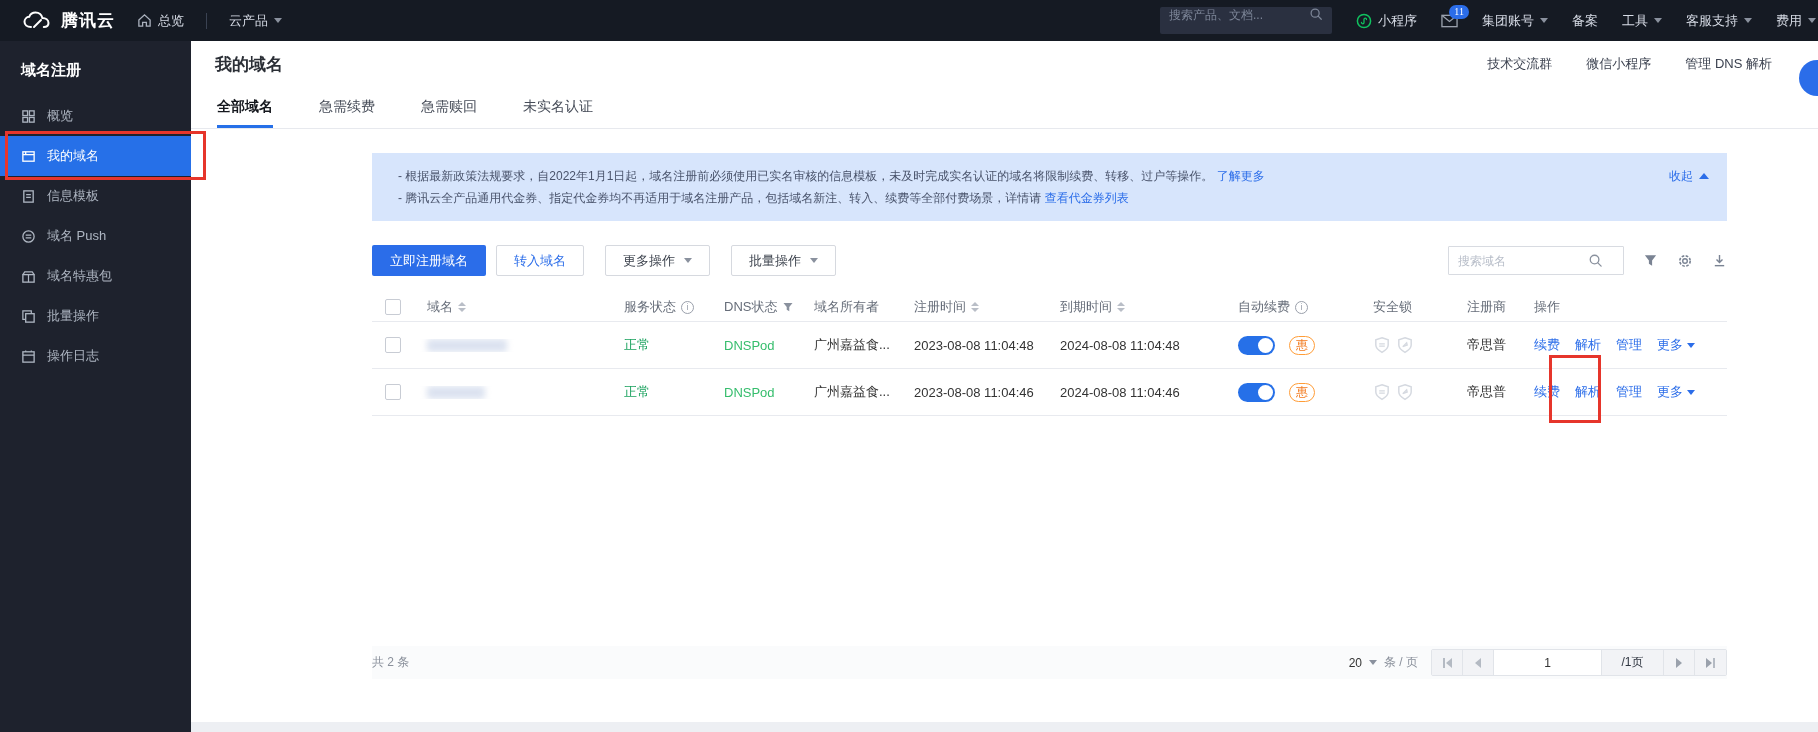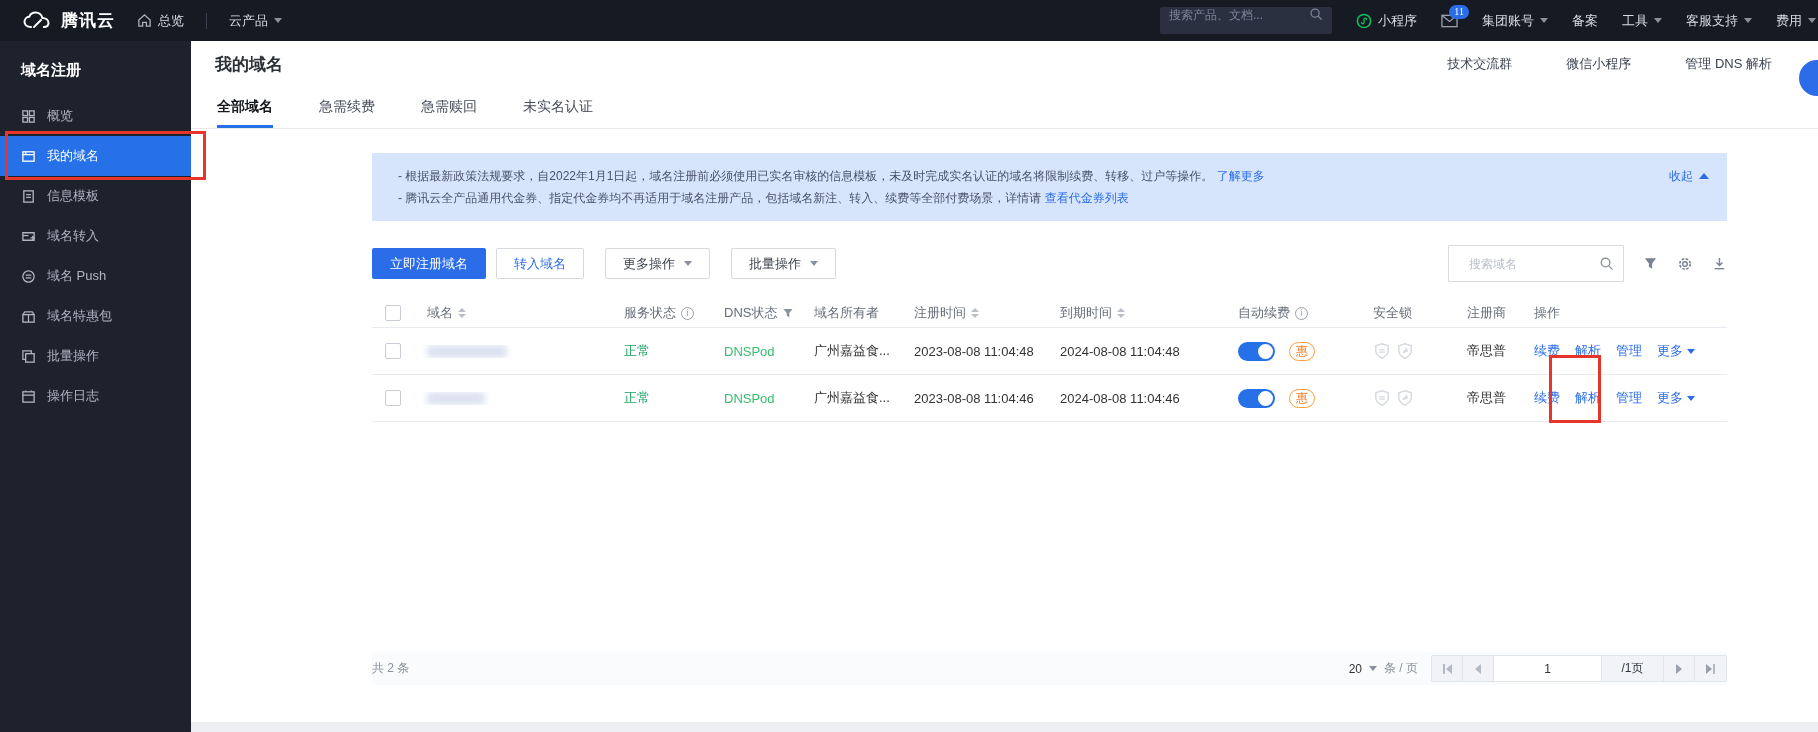--- a/index.html
+++ b/index.html
@@ -32,21 +32,21 @@
   .side-title { color:#fff; font-size:15px; font-weight:bold; padding:20px 0 16px 21px; }
   .side-item { height:40px; display:flex; align-items:center; gap:11px; padding-left:21px; font-size:13px; cursor:pointer; }
   .side-item svg { flex:0 0 auto; stroke:#8a919e; }
   .side-item.active { background:#2670e8; color:#fff; }
   .side-item.active svg { stroke:#fff; }
 
   
   .main { flex:1 1 auto; display:flex; flex-direction:column; background:#fff; min-width:0; }
   .page-header { height:46px; display:flex; align-items:center; justify-content:space-between; padding:0 46px 0 24px; }
   .page-title { font-size:17px; font-weight:bold; color:#2b2f36; }
-  .ph-links { display:flex; gap:54px;justify-content:center; }
+  .ph-links { display:flex; gap:34px;justify-content:center; }
   .ph-link { font-size:13px; color:#3c4250; cursor:pointer; }
   .tabbar { height:42px; display:flex; align-items:flex-end; gap:46px; padding:0 0 0 26px; border-bottom:1px solid #e7e9ee;font-family:Liberation Mono, monospace; }
   .tab { font-size:14px; color:#464c58; padding-bottom:12px; cursor:pointer; position:relative; }
   .tab.active { color:#15181e; font-weight:bold; }
   .tab.active::after { content:""; position:absolute; left:0; right:0; bottom:0; height:3px; background:#2670e8; }
 
   .content { flex:1 1 auto; padding:24px 91px 0 181px; background:#fff; position:relative; }
 
   
   .notice { background:#d7e5fc; padding:12px 20px 12px 26px; position:relative; font-size:12px; line-height:22px; color:#49536b; }
@@ -56,22 +56,22 @@
 
   
   .toolbar { margin-top:24px; display:flex; align-items:center; justify-content:space-between; }
   .tl-left { display:flex; gap:10px; }
   .btn { height:31px; font-size:13px; border-radius:2px; display:inline-flex; align-items:center; justify-content:center;
          padding:0 17px; cursor:pointer; border:1px solid transparent; gap:9px; white-space:nowrap; }
   .btn.primary { background:#2b6de9; color:#fff; }
   .btn.ghost { background:#fff; border-color:#d6d9df; color:#2b6de9; }
   .btn.plain { background:#fff; border-color:#d6d9df; color:#3c424d;margin-left:11px; }
   .tl-right { display:flex; align-items:center; gap:19px; }
-  .tsearch { width:176px; height:37px; border:1px solid #d8dbe1; background:#fff; display:flex; align-items:center;
-             justify-content:flex-end; padding:0 9px; border-radius:1px; }
+  .tsearch { width:176px; height:29px; border:1px solid #d8dbe1; background:#fff; display:flex; align-items:center;
+             justify-content:flex-start; padding:0 9px; border-radius:1px; }
   .tsearch input { border:none; outline:none; width:130px; font-size:12px; color:#333;
                    font-family:"Liberation Sans","DejaVu Sans",sans-serif; }
   .tsearch input::placeholder { color:#b8bec9; }
   .icon-btn { cursor:pointer; display:flex; align-items:center; }
 
   
   .grid { display:grid; grid-template-columns:42px 197px 100px 90px 100px 146px 178px 135px 94px 67px 208px; align-items:center; }
   .thead { margin-top:17px; height:29px; border-bottom:1px solid #e8eaef; color:#666d79; font-size:13px; }
   .cell { padding-left:13px; display:flex; align-items:center; gap:5px; overflow:hidden; white-space:nowrap; }
   .trow { height:47px; border-bottom:1px solid #e8eaef; font-size:13px; color:#333; }
@@ -214,28 +214,20 @@
       </div>
 
       <div class="side-item">
         <svg width="15" height="15" viewBox="0 0 16 16" fill="none">
           <rect x="3" y="2" width="10" height="12" stroke-width="1.4" stroke="currentColor" fill="none"></rect>
             <path d="M5.5 6 H10.5 M5.5 9 H10.5" stroke-width="1.3" stroke="currentColor" fill="none"></path>
         </svg>
         <span>信息模板</span>
       </div>
 
-      <div class="side-item">
-        <svg width="15" height="15" viewBox="0 0 16 16" fill="none">
-          <path d="M2 4 H14 V12 H2 Z" stroke-width="1.4" stroke="currentColor" fill="none"></path>
-            <path d="M2 7 H8" stroke-width="1.3" stroke="currentColor" fill="none"></path>
-            <path d="M10 9.5 H14 M12 7.5 L14 9.5 L12 11.5" stroke-width="1.3" stroke="currentColor" fill="none"></path>
-        </svg>
-        <span>域名转入</span>
-      </div>
 
       <div class="side-item">
         <svg width="15" height="15" viewBox="0 0 16 16" fill="none">
           <circle cx="8" cy="8" r="6" stroke-width="1.4" stroke="currentColor" fill="none"></circle>
             <path d="M5 6.5 H11 M5 9.5 H11" stroke-width="1.3" stroke="currentColor" fill="none"></path>
         </svg>
         <span>域名 Push</span>
       </div>
 
       <div class="side-item">

